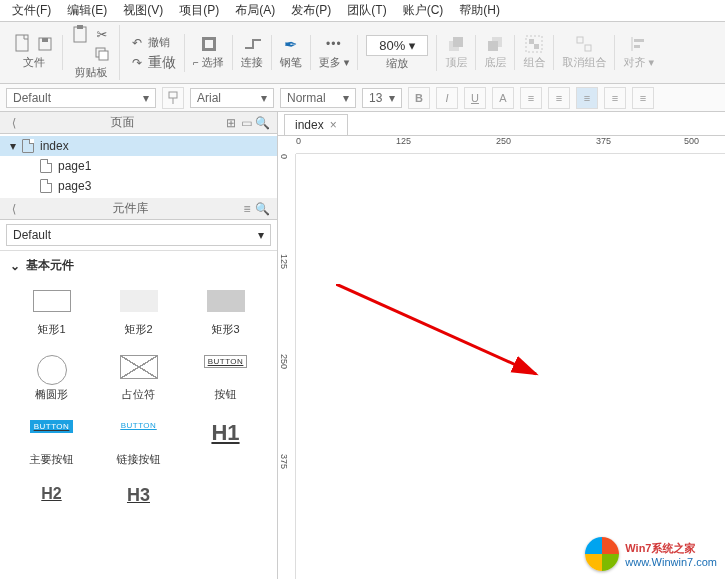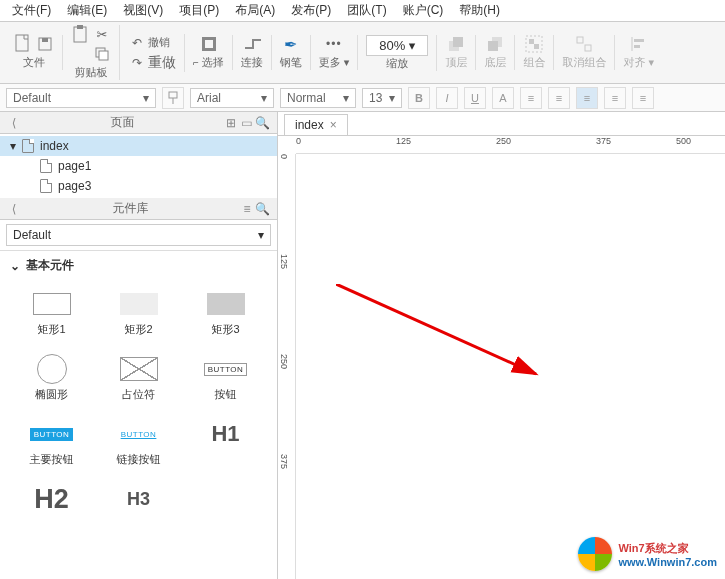--- a/index.html
+++ b/index.html
@@ -37,21 +37,21 @@
 .tree-row.child { padding-left: 40px; }
 .page-ico { width: 12px; height: 14px; border: 1px solid #888; border-radius: 1px; position: relative; }
 .page-ico::before { content:''; position:absolute; top:-1px; right:-1px; width:4px; height:4px; background:#fff; border-left:1px solid #888; border-bottom:1px solid #888; }
 
 
 .lib-sel-row { padding: 4px 6px; border-bottom: 1px solid #ddd; }
 .lib-sel { width: 100%; border: 1px solid #ccc; padding: 3px 6px; background: #fff; }
 .section-head { padding: 6px 10px; font-weight: bold; display: flex; align-items: center; gap: 6px; }
 .widgets { display: grid; grid-template-columns: repeat(3, 1fr); gap: 6px 4px; padding: 4px 10px; overflow-y: auto; }
 .widget { display: flex; flex-direction: column; align-items: center; gap: 4px; padding: 6px 0; }
-.w-shape { width: 44px; height: 28px; display: flex; align-items: center; justify-content: center; }
+.w-shape { width: 44px; height: 28px; display: flex; align-items: flex-start; justify-content: center; text-decoration: underline; }
 .w-label { font-size: 11px; color: #333; }
 .rect1 { width: 38px; height: 22px; border: 1px solid #999; }
 .rect2 { width: 38px; height: 22px; background: #eee; }
 .rect3 { width: 38px; height: 22px; background: #ccc; }
 .ellipse { width: 30px; height: 30px; border: 1px solid #999; border-radius: 50%; }
 .img-shape { width: 38px; height: 26px; background: linear-gradient(#6fcff7 60%, #6fcff7); position: relative; border: 1px solid #4bb7e8; }
 .img-shape::before { content:''; position:absolute; bottom:0; left:0; width:0; height:0; border-left:12px solid transparent; border-right:12px solid transparent; border-bottom:14px solid #2b9fd6; }
 .img-shape::after { content:''; position:absolute; top:3px; right:5px; width:5px; height:5px; background:#ffe27a; border-radius:50%; }
 .placeholder-shape { width: 38px; height: 24px; border: 1px solid #999; background: linear-gradient(to bottom right, transparent 48%, #999 48%, #999 52%, transparent 52%), linear-gradient(to bottom left, transparent 48%, #999 48%, #999 52%, transparent 52%); }
 .btn-shape { border: 1px solid #999; padding: 1px 3px; font-size: 8px; letter-spacing: 0.5px; }
@@ -71,21 +71,21 @@
 .ruler-v .tick { position: absolute; left: 1px; font-size: 9px; color: #555; writing-mode: vertical-rl; text-orientation: mixed; }
 .canvas { flex: 1; background: #fff; position: relative; }
 
 
 .arrow { position: absolute; top: 130px; left: 40px; }
 
 
 .watermark { position: absolute; right: 8px; bottom: 8px; display: flex; align-items: center; gap: 6px; font-size: 11px; }
 .wm-logo { width: 34px; height: 34px; border-radius: 50%; background: conic-gradient(#f25022 0 25%, #7fba00 25% 50%, #ffb900 50% 75%, #00a4ef 75% 100%); box-shadow: 0 1px 3px rgba(0,0,0,0.3); }
 .wm-text .line1 { color: #d23b3b; font-weight: bold; }
-.wm-text .line2 { color: #1b6fb5; font-weight: bold; }
+.wm-text .line2 { color: #1b6fb5; }
 </style>
 </head>
 <body>
 
 <div class="menubar">
   <span>文件(F)</span>
   <span>编辑(E)</span>
   <span>视图(V)</span>
   <span>项目(P)</span>
   <span>布局(A)</span>
@@ -357,21 +357,21 @@
           </div>
           <div class="w-label">链接按钮</div>
         </div>
       <div class="widget">
           <div class="w-shape">
             <span class="heading">H1</span>
           </div>
         </div>
       <div class="widget">
           <div class="w-shape">
-            <span class="heading" style="font-size:27px">H2</span>
+            <span class="heading" style="font-size:16px">H2</span>
           </div>
         </div>
       <div class="widget">
           <div class="w-shape">
             <span class="heading" style="font-size:18px">H3</span>
           </div>
         </div>
     </div>
   </div>
 
@@ -380,21 +380,21 @@
       <div class="tab">
         <span>index</span>
         <span class="x">×</span>
       </div>
     </div>
     <div class="ruler-h">
       <span class="tick" style="left:0">0</span>
       <span class="tick" style="left:100px">125</span>
       <span class="tick" style="left:200px">250</span>
       <span class="tick" style="left:300px">375</span>
-      <span class="tick" style="left:380px">500</span>
+      <span class="tick" style="left:388px">500</span>
     </div>
     <div class="canvas-body">
       <div class="ruler-v">
         <span class="tick" style="top:0">0</span>
         <span class="tick" style="top:100px">125</span>
         <span class="tick" style="top:200px">250</span>
         <span class="tick" style="top:300px">375</span>
       </div>
       <div class="canvas">
         <svg class="arrow" width="220" height="110">

